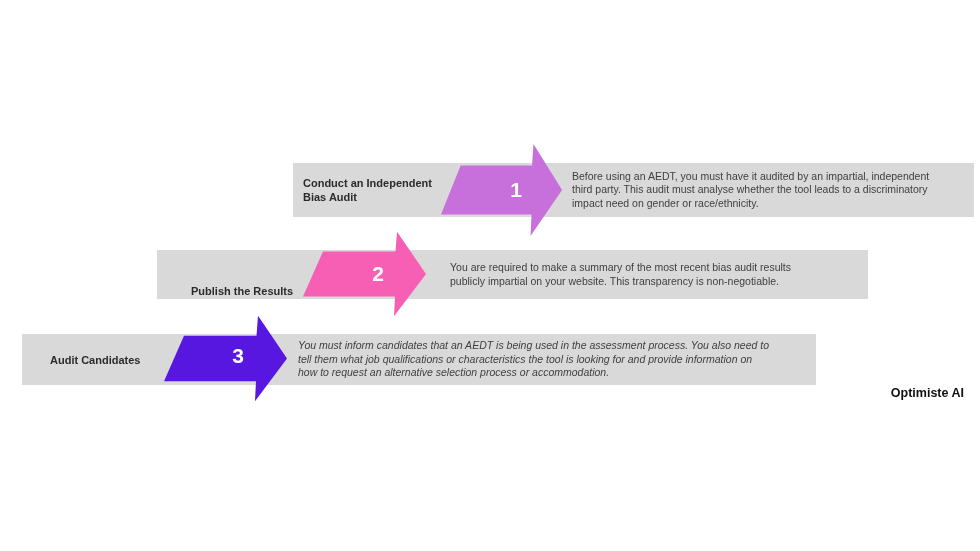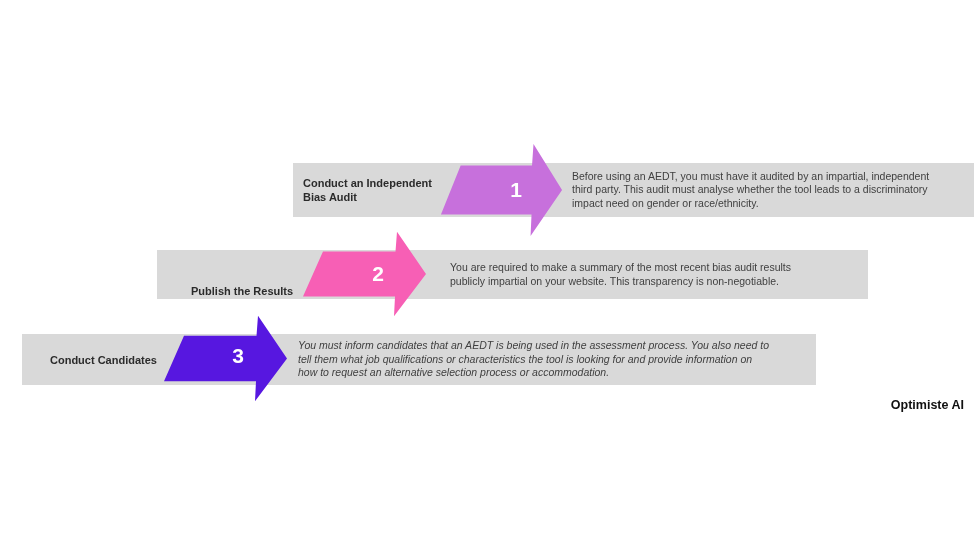--- a/index.html
+++ b/index.html
@@ -73,21 +73,20 @@
   .desc2 { left: 450px; top: 250px; height: 49px; }
   .desc3 { left: 298px; top: 334px; height: 51px; font-style: italic; }
 
   .brand {
     position: absolute;
     right: 16px;
     top: 386px;
     font-size: 12.5px;
     font-weight: bold;
     color: var(--color-brand_text, #111111);
-    margin-top: 12px;
   }
 </style>
 </head>
 <body>
 
 <div class="canvas">
 
   <section>
     <div class="bar bar1"></div>
     <div class="title title1">Conduct an Independent
@@ -107,21 +106,21 @@
     <svg class="arrow arrow2" viewBox="0 0 130 100" preserveAspectRatio="none" aria-hidden="true">
       <polygon points="23,26 95.5,26 97,5 126,50 94,95 95,74 3,74" fill="#f75fb5"></polygon>
     </svg>
     <div class="num num2">2</div>
     <div class="desc desc2">You are required to make a summary of the most recent bias audit results
 publicly impartial on your website. This transparency is non-negotiable.</div>
   </section>
 
   <section>
     <div class="bar bar3"></div>
-    <div class="title title3">Conduct Candidates</div>
+    <div class="title title3">Audit Candidates</div>
     <svg class="arrow arrow3" viewBox="0 0 130 100" preserveAspectRatio="none" aria-hidden="true">
       <polygon points="23,26 95.5,26 97,5 126,50 94,95 95,74 3,74" fill="#5717e0"></polygon>
     </svg>
     <div class="num num3">3</div>
     <div class="desc desc3">You must inform candidates that an AEDT is being used in the assessment process. You also need to
 tell them what job qualifications or characteristics the tool is looking for and provide information on
 how to request an alternative selection process or accommodation.</div>
   </section>
 
   <div class="brand">Optimiste AI</div>

